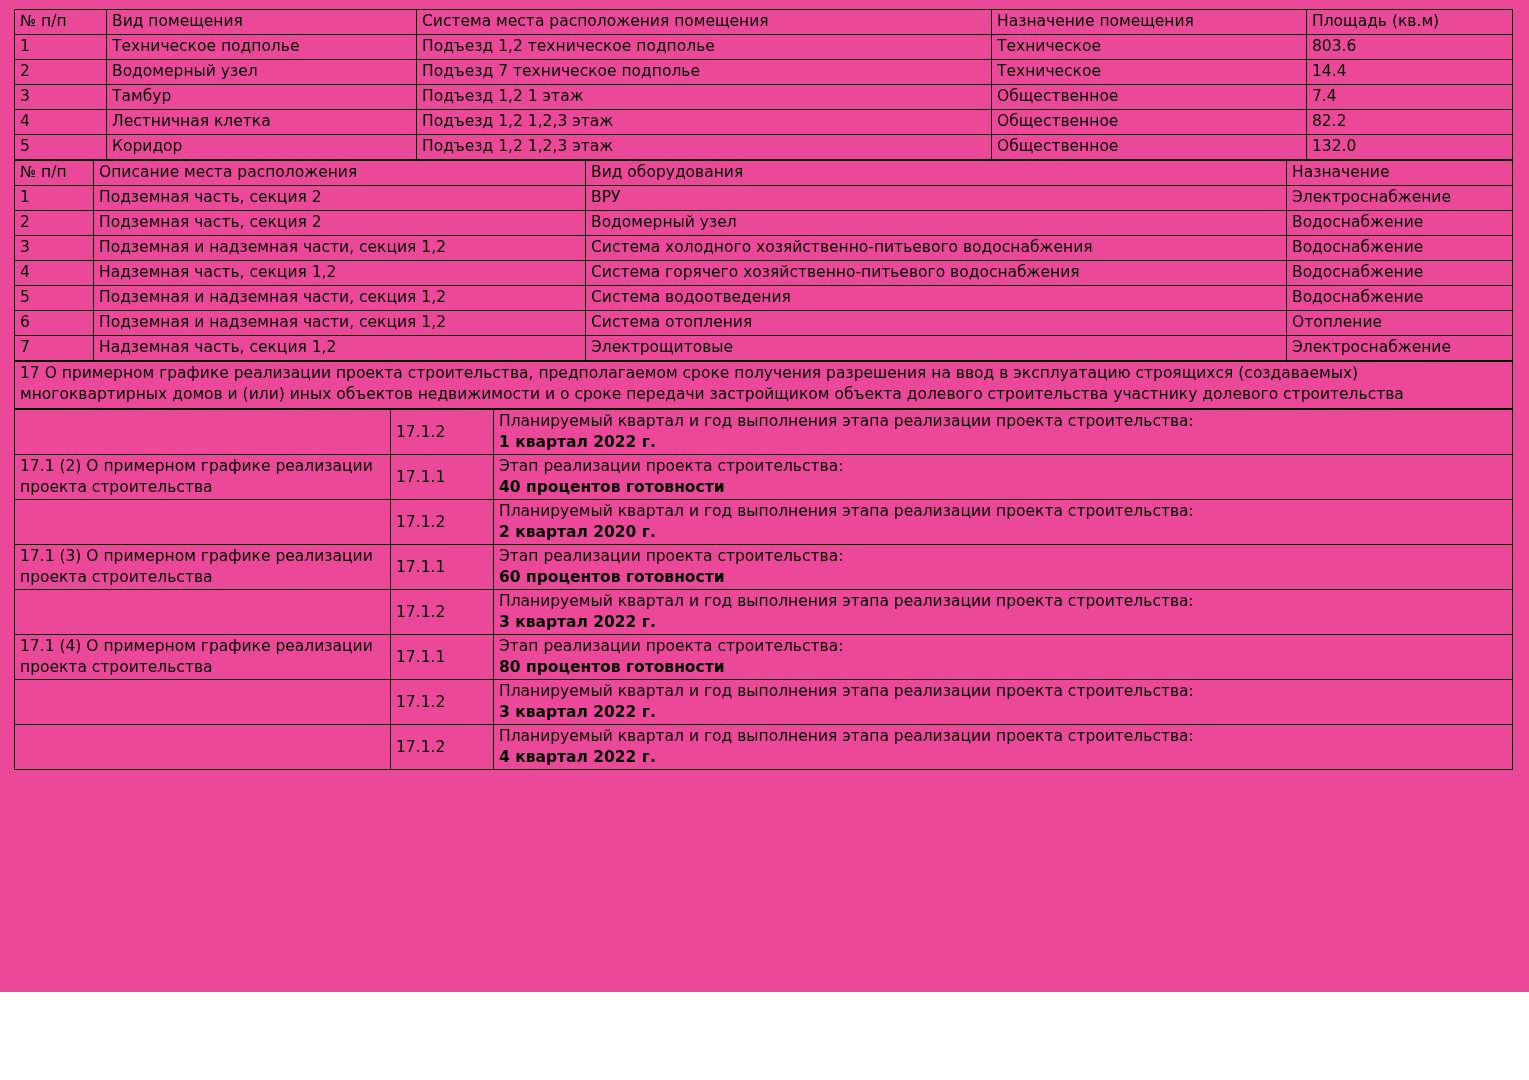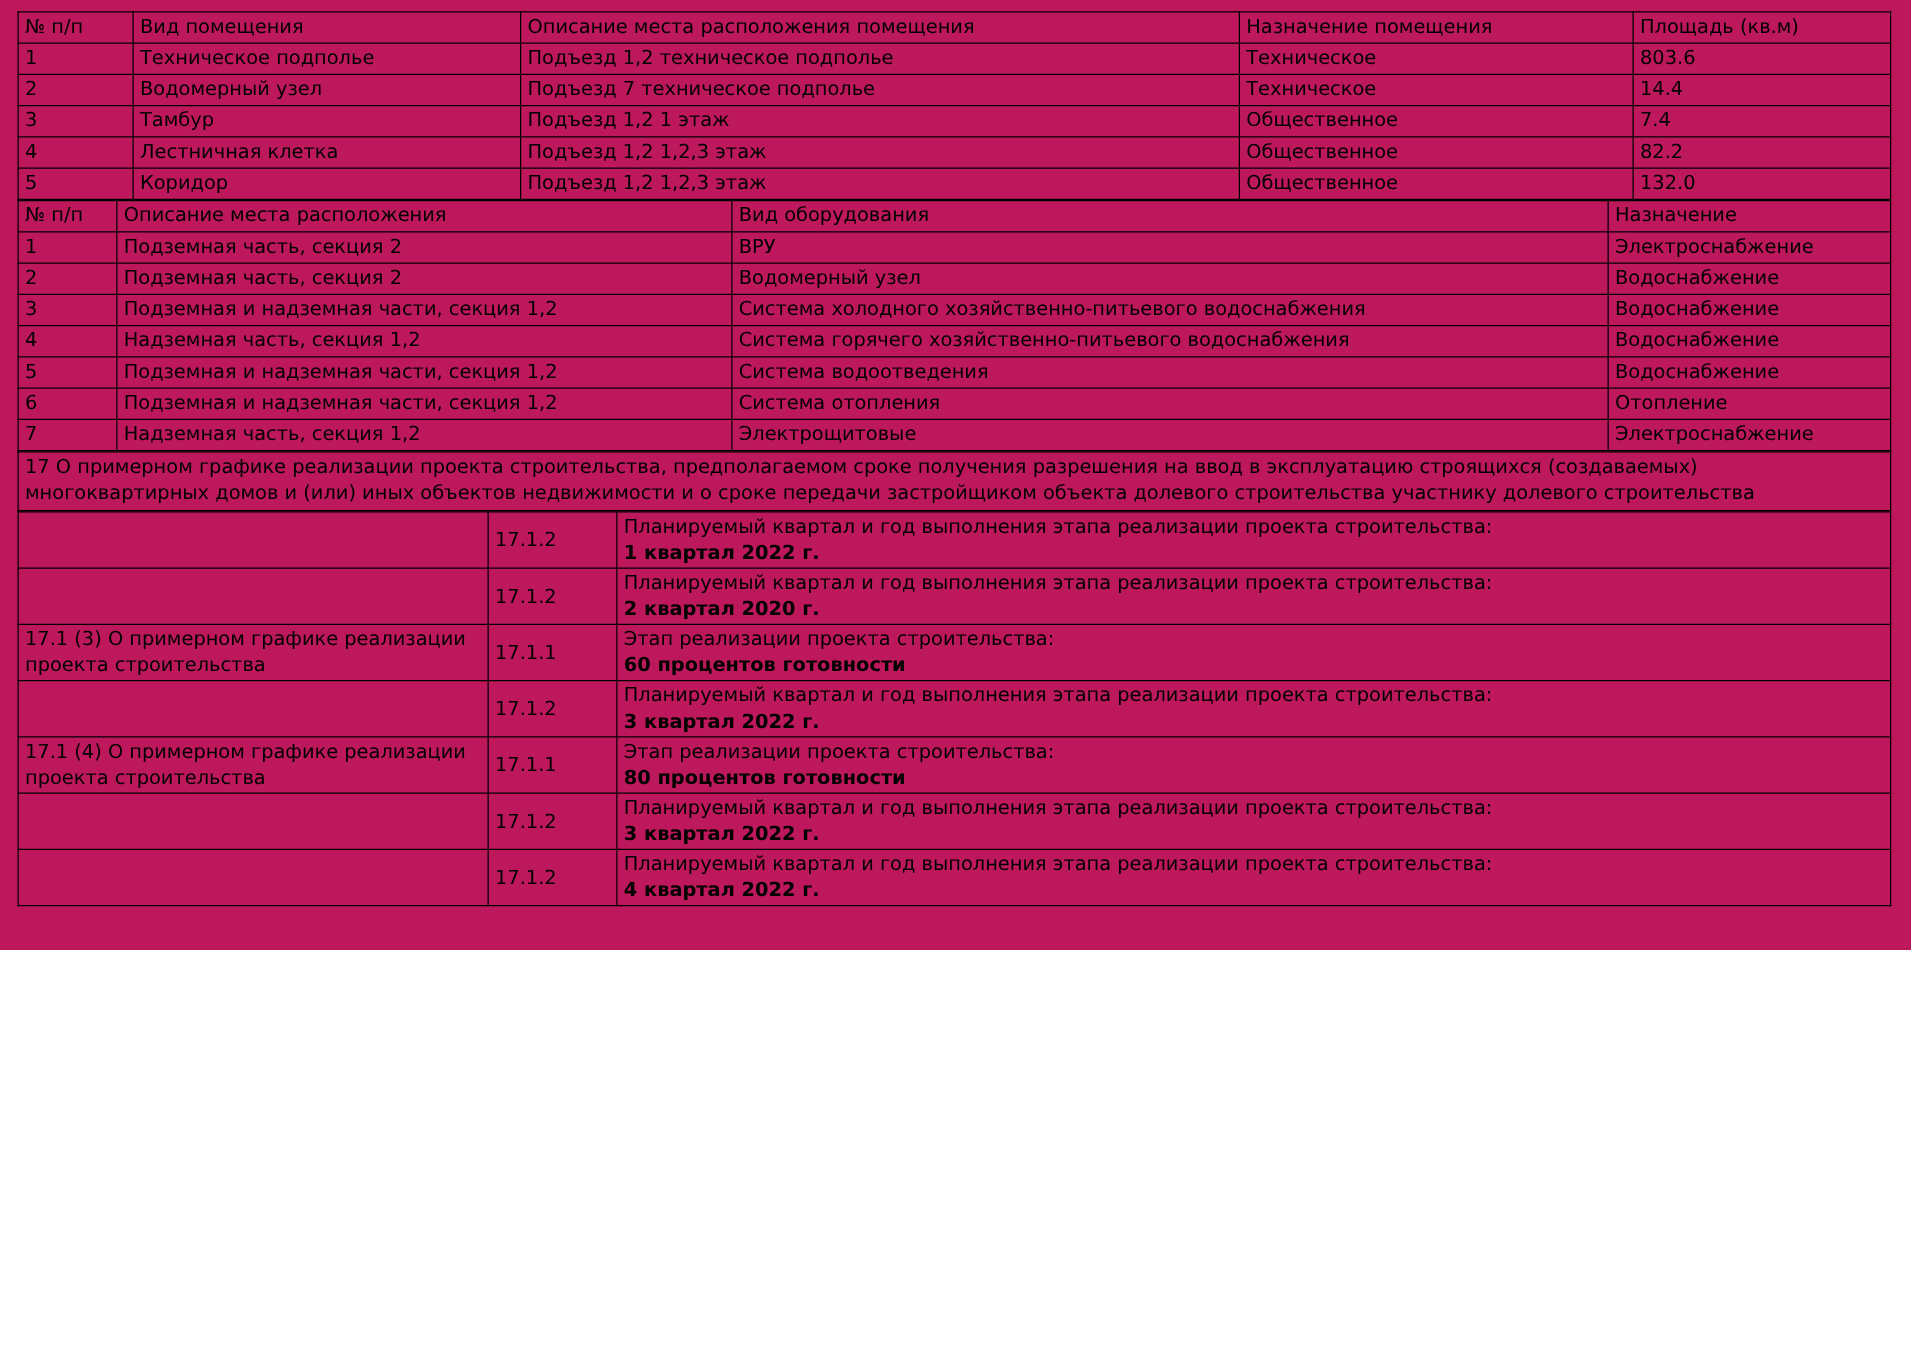--- a/index.html
+++ b/index.html
@@ -3,24 +3,24 @@
 <meta charset="utf-8">
 <style>
   html, body { margin: 0; padding: 0; background: #ffffff; }
   body {
     font-family: "DejaVu Sans", "Liberation Sans", sans-serif;
     font-size: 15.5px;
     color: #000;
   }
   .page {
     width: 1529px;
-    height: 760px;
+    height: 992px;
     box-sizing: border-box;
     padding: 9px 14px;
-    background: #be185d;
+    background: #ec4899;
     overflow: hidden;
   }
   table {
     border-collapse: collapse;
     table-layout: fixed;
     width: 1498px;
   }
   td {
     border: 1px solid #000;
     padding: 1px 5px;
@@ -45,21 +45,21 @@
         <col style="width:92px">
         <col style="width:310px">
         <col style="width:575px">
         <col style="width:315px">
         <col style="width:206px">
       </colgroup>
     <tbody>
         <tr class="row-s">
       <td>№ п/п</td>
       <td>Вид помещения</td>
-      <td>Описание места расположения помещения</td>
+      <td>Система места расположения помещения</td>
       <td>Назначение помещения</td>
       <td>Площадь (кв.м)</td>
     </tr>
     <tr class="row-s">
       <td>1</td>
       <td>Техническое подполье</td>
       <td>Подъезд 1,2 техническое подполье</td>
       <td>Техническое</td>
       <td>803.6</td>
     </tr>
@@ -176,20 +176,28 @@
     <tr class="sched-row">
       <td></td>
       <td class="code-cell">17.1.2</td>
       <td>
         <div>Планируемый квартал и год выполнения этапа реализации проекта строительства:</div>
         <div class="b">1 квартал 2022 г.</div>
       </td>
     </tr>
 
     <tr class="sched-row">
+      <td>17.1 (2) О примерном графике реализации проекта строительства</td>
+      <td class="code-cell">17.1.1</td>
+      <td>
+        <div>Этап реализации проекта строительства:</div>
+        <div class="b">40 процентов готовности</div>
+      </td>
+    </tr>
+    <tr class="sched-row">
       <td></td>
       <td class="code-cell">17.1.2</td>
       <td>
         <div>Планируемый квартал и год выполнения этапа реализации проекта строительства:</div>
         <div class="b">2 квартал 2020 г.</div>
       </td>
     </tr>
 
     <tr class="sched-row">
       <td>17.1 (3) О примерном графике реализации проекта строительства</td>

